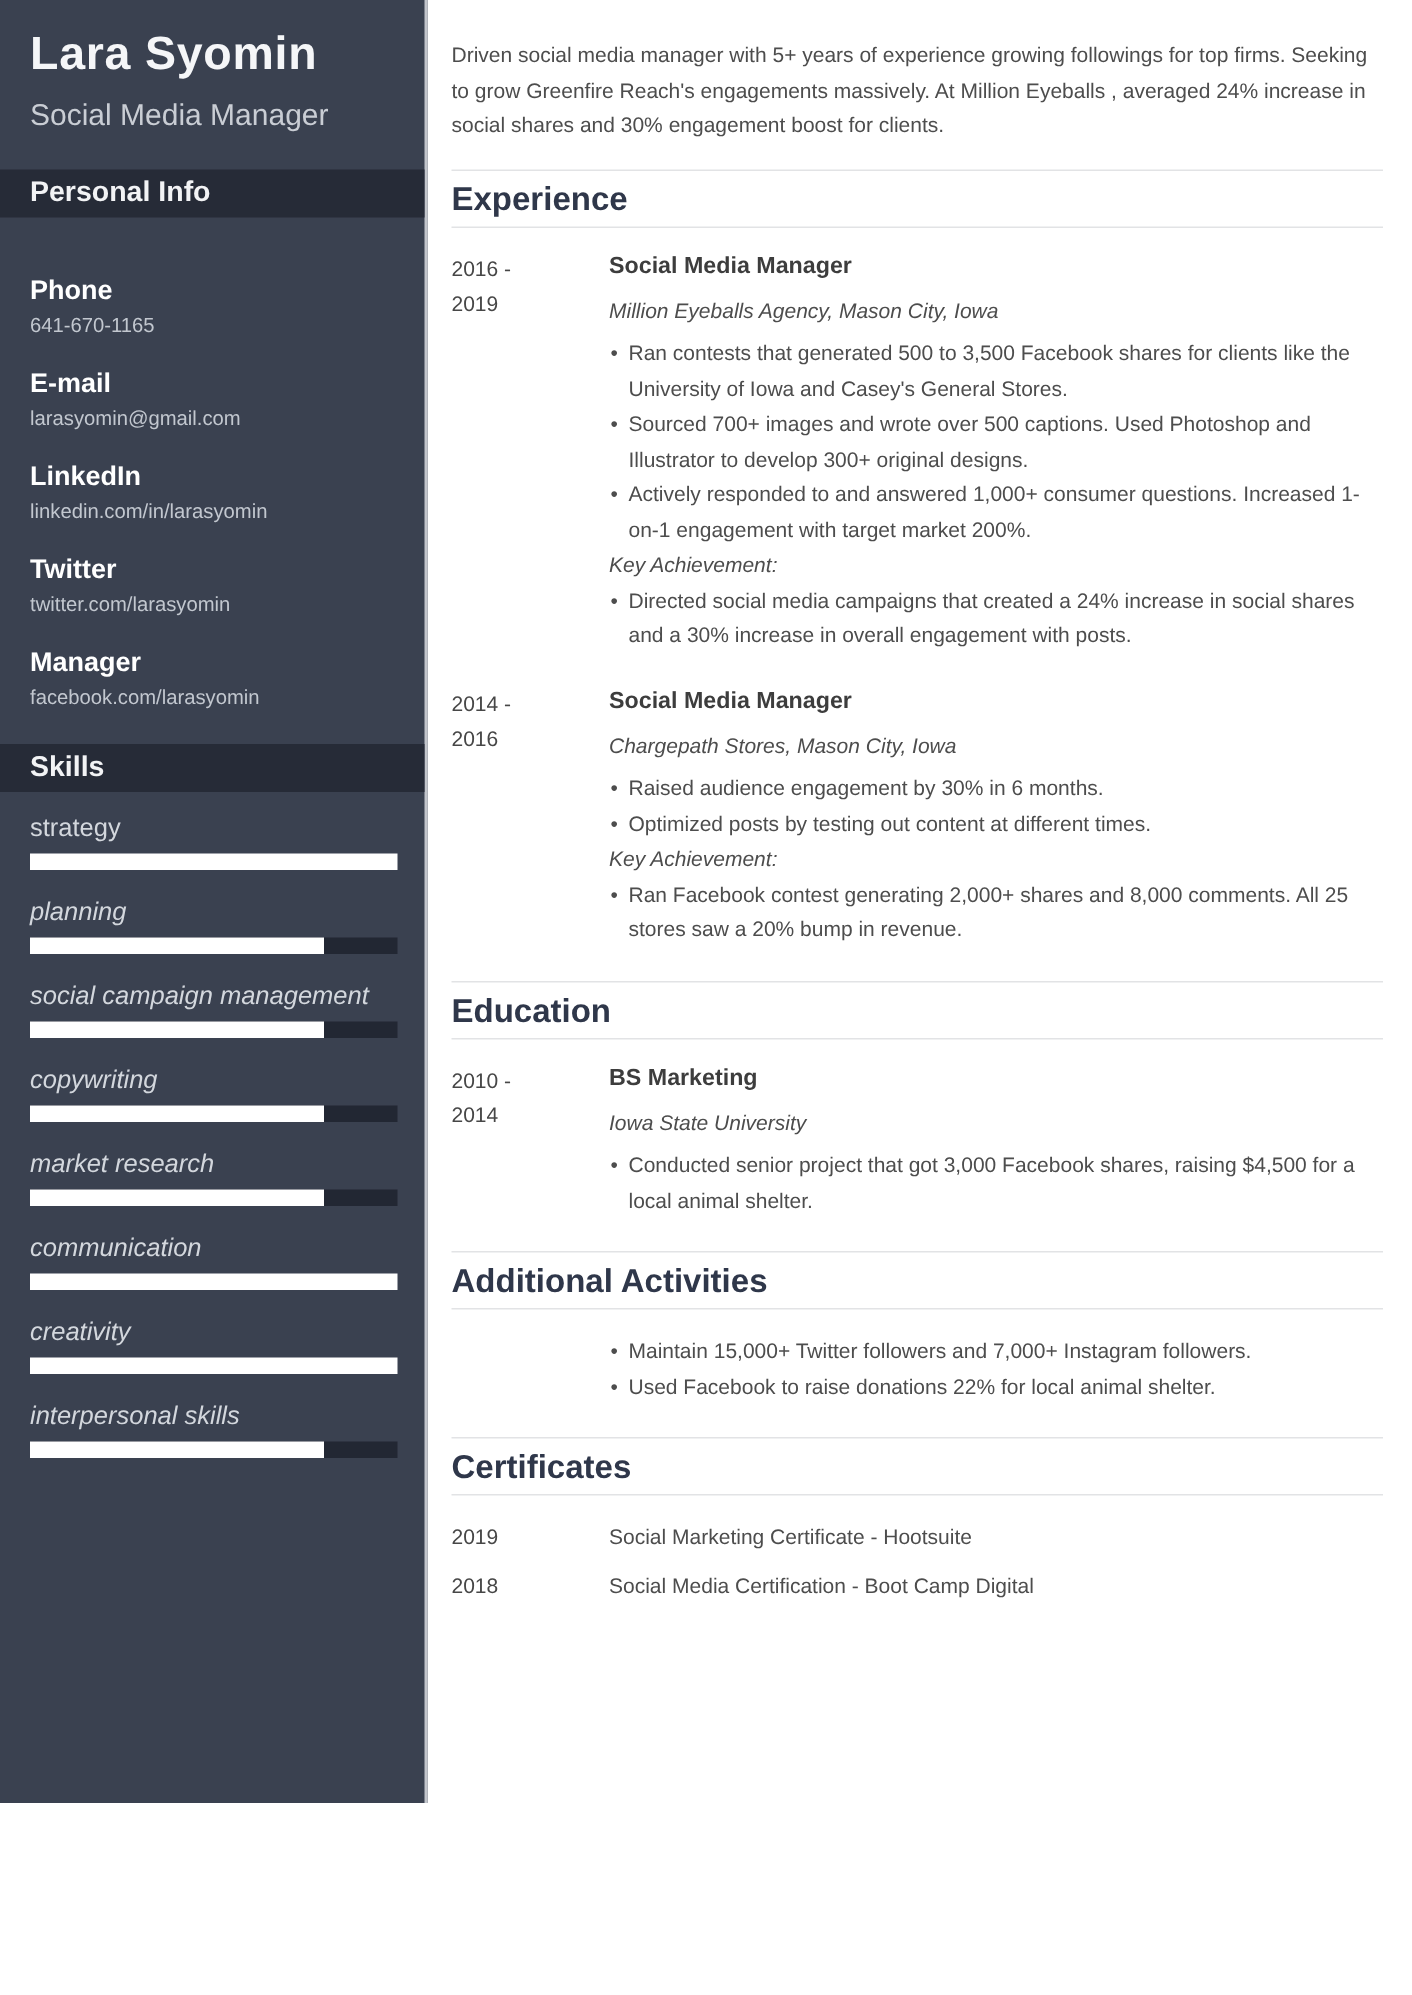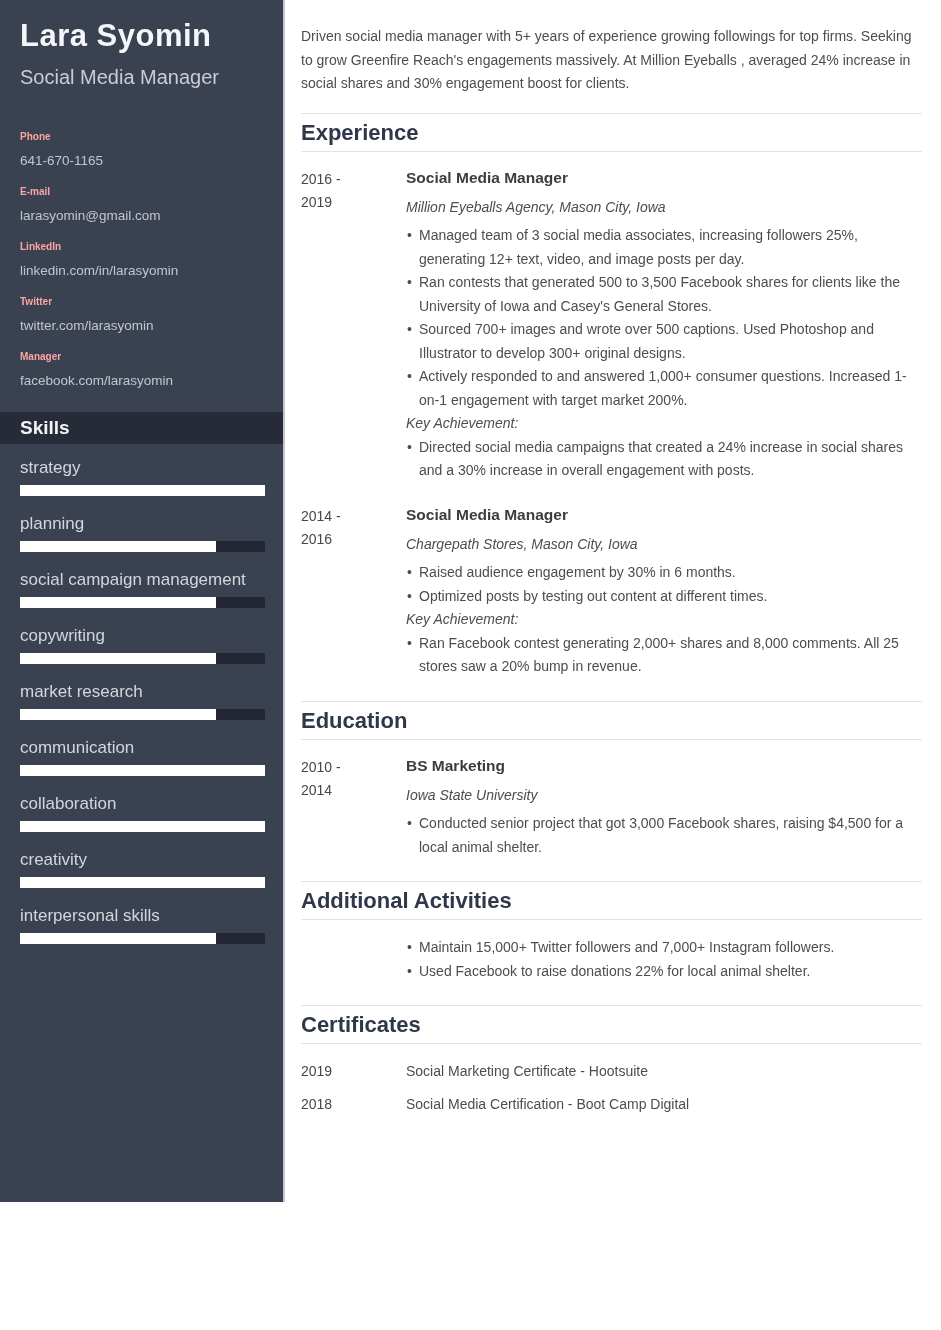--- a/index.html
+++ b/index.html
@@ -12,24 +12,24 @@
   .page{width:941px;height:1202px;background:#ffffff;display:flex;overflow:hidden;}
 
   
   .sidebar{width:285px;flex-shrink:0;background:var(--sidebar-bg);border-right:2px solid #c2c5cb;color:#c9cdd4;}
   .name-block{padding:16px 20px 24px;}
   .candidate-name{font-size:31px;line-height:40px;font-weight:700;color:#f5f6f8;letter-spacing:.5px;}
   .candidate-title{margin-top:9px;font-size:20px;line-height:24px;font-weight:400;color:#c9cdd4;}
   .band{background:var(--band-bg);padding:5px 20px 6px;font-size:19px;line-height:21px;font-weight:700;color:#f2f3f5;}
   .contacts{padding:17px 20px 24px;}
   .contact-item + .contact-item{margin-top:17px;}
-  .contact-label{font-size:10px;line-height:14px;font-weight:700;color:#fca5a5;margin-bottom:10px;}
+  .contact-label{font-size:18px;line-height:14px;font-weight:700;color:#ffffff;margin-bottom:10px;margin-top:24px;}
   .contact-value{font-size:13.5px;line-height:14px;color:#c2c7cf;}
   .skills{padding:17px 20px;}
-  .skill-item + .skill-item{margin-top:21px;}
+  .skill-item + .skill-item{margin-top:21px;font-style:italic;}
   .skill-name{font-size:17px;line-height:14px;color:#d3d7dd;margin-bottom:10px;}
   .skill-bar{width:245px;height:11px;background:var(--bar-track);}
   .skill-fill{height:100%;background:var(--bar-fill);}
 
   
   .content{flex:1;padding:25px 19px 0 16px;color:var(--body-color);font-size:14px;line-height:23.5px;}
   .summary{margin:0 0 17px;}
   .sec-head{border-top:1px solid var(--rule-color);border-bottom:1px solid var(--rule-color);
             padding:8px 0 7px;margin:0 0 16px;font-size:22px;line-height:22px;font-weight:700;color:var(--heading-color);}
   .section{margin-bottom:3px;}
@@ -51,20 +51,21 @@
 <body>
 
 <div class="page">
 
   <aside class="sidebar">
     <div class="name-block">
       <div class="candidate-name">Lara Syomin</div>
       <div class="candidate-title">Social Media Manager</div>
     </div>
 
+    <div class="band">Personal Info</div>
 
     <div class="contacts">
       <div class="contact-item">
         <div class="contact-label">Phone</div>
         <div class="contact-value">641-670-1165</div>
       </div>
       <div class="contact-item">
         <div class="contact-label">E-mail</div>
         <div class="contact-value">larasyomin@gmail.com</div>
       </div>
@@ -110,26 +111,20 @@
           </div>
       </div>
       <div class="skill-item">
         <div class="skill-name">market research</div>
         <div class="skill-bar">
             <div class="skill-fill" style="width: 80%;"></div>
           </div>
       </div>
       <div class="skill-item">
         <div class="skill-name">communication</div>
-        <div class="skill-bar">
-            <div class="skill-fill" style="width: 100%;"></div>
-          </div>
-      </div>
-      <div class="skill-item">
-        <div class="skill-name">collaboration</div>
         <div class="skill-bar">
             <div class="skill-fill" style="width: 100%;"></div>
           </div>
       </div>
       <div class="skill-item">
         <div class="skill-name">creativity</div>
         <div class="skill-bar">
             <div class="skill-fill" style="width: 100%;"></div>
           </div>
       </div>
@@ -150,21 +145,20 @@
       <h2 class="sec-head">Experience</h2>
 
       <div class="entry">
         <div class="dates">
           <div>2016 -</div>
           <div>2019</div>
         </div>
         <div class="details">
           <h3 class="entry-title">Social Media Manager</h3>
           <div class="entry-org">Million Eyeballs Agency, Mason City, Iowa</div>
-          <div class="bullet">Managed team of 3 social media associates, increasing followers 25%, generating 12+ text, video, and image posts per day.</div>
           <div class="bullet">Ran contests that generated 500 to 3,500 Facebook shares for clients like the University of Iowa and Casey's General Stores.</div>
           <div class="bullet">Sourced 700+ images and wrote over 500 captions. Used Photoshop and Illustrator to develop 300+ original designs.</div>
           <div class="bullet">Actively responded to and answered 1,000+ consumer questions. Increased 1-on-1 engagement with target market 200%.</div>
           <div class="ka-label">Key Achievement:</div>
           <div class="bullet">Directed social media campaigns that created a 24% increase in social shares and a 30% increase in overall engagement with posts.</div>
         </div>
       </div>
 
       <div class="entry">
         <div class="dates">

